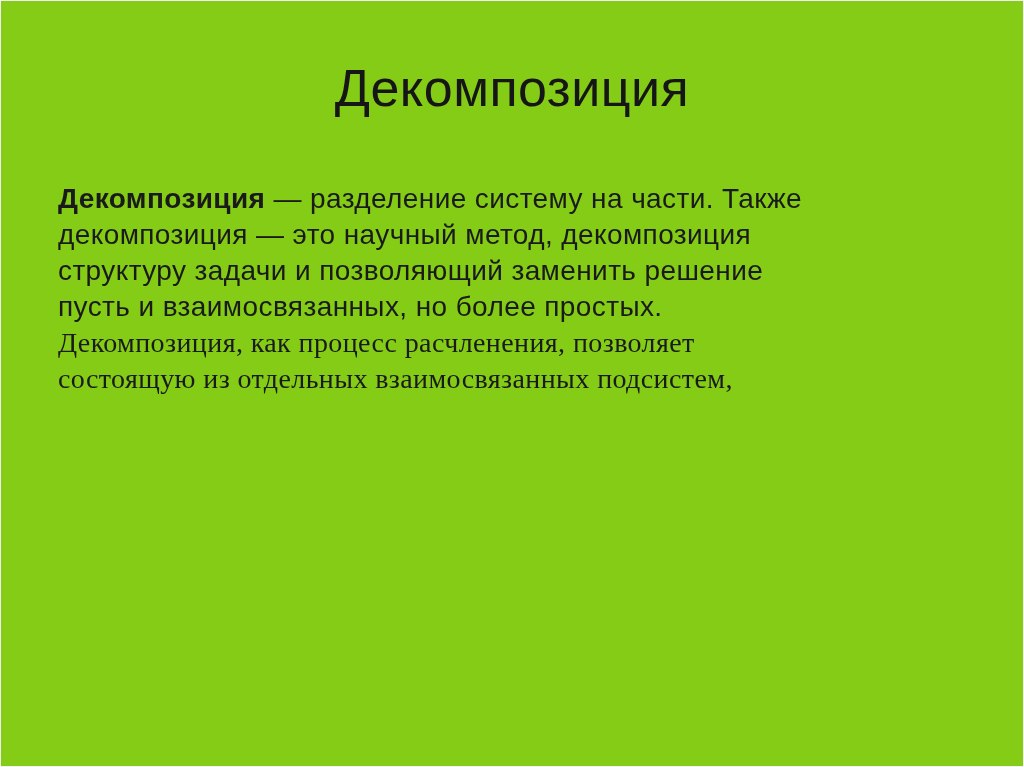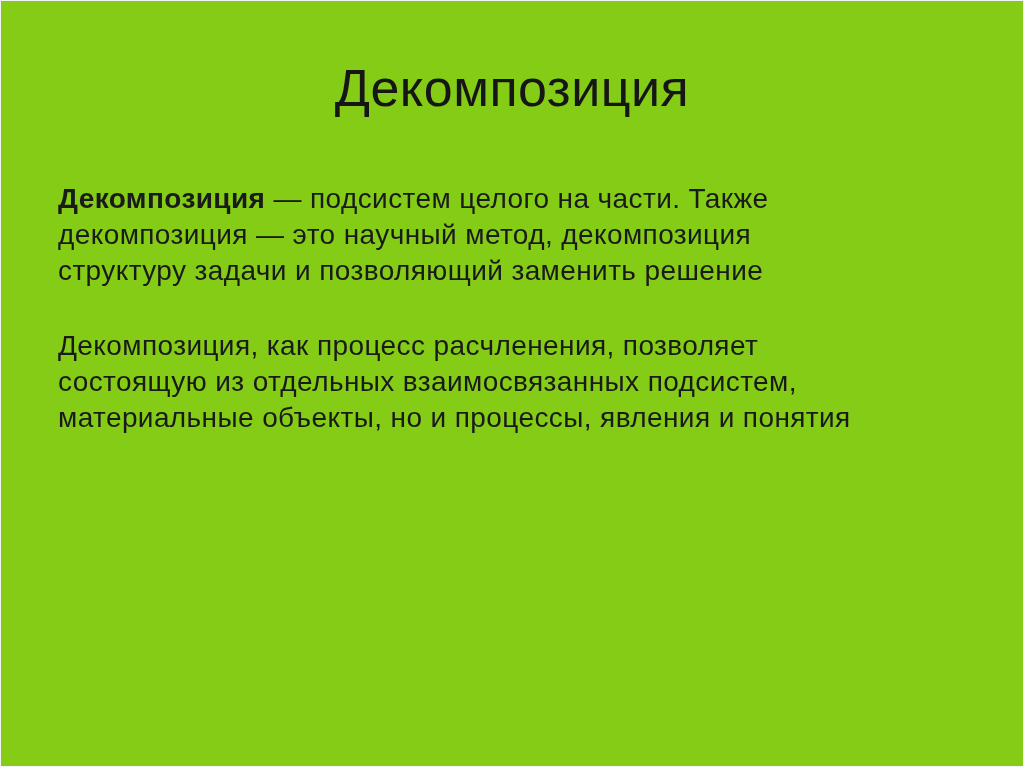--- a/index.html
+++ b/index.html
@@ -31,46 +31,46 @@
   .slide-body {
     margin: 62px 50px 0 57px;
     font-size: 28px;
     line-height: 36px;
     letter-spacing: 0.4px;
   }
   .paragraph {
     margin: 0 0 0 0;
   }
   .paragraph + .paragraph {
-    margin-top: 39px;
+    font-family: Liberation Serif, serif;
   }
   .text-line {
     white-space: nowrap;
   }
   .term-bold {
     font-weight: 700;
   }
 </style>
 </head>
 <body>
 
 <div class="slide">
 
   <h1 class="slide-title">Декомпозиция</h1>
 
   <div class="slide-body">
 
     <div class="paragraph">
       <div class="text-line">
-        <span class="term-bold">Декомпозиция</span><span> — подсистем целого на части. Также</span>
+        <span class="term-bold">Декомпозиция</span><span> — разделение систему на части. Также</span>
       </div>
       <div class="text-line">декомпозиция — это научный метод, декомпозиция</div>
       <div class="text-line">структуру задачи и позволяющий заменить решение</div>
+      <div class="text-line">пусть и взаимосвязанных, но более простых.</div>
     </div>
 
     <div class="paragraph">
       <div class="text-line">Декомпозиция, как процесс расчленения, позволяет</div>
       <div class="text-line">состоящую из отдельных взаимосвязанных подсистем,</div>
-      <div class="text-line">материальные объекты, но и процессы, явления и понятия</div>
     </div>
 
   </div>
 </div>
 
 </body></html>

